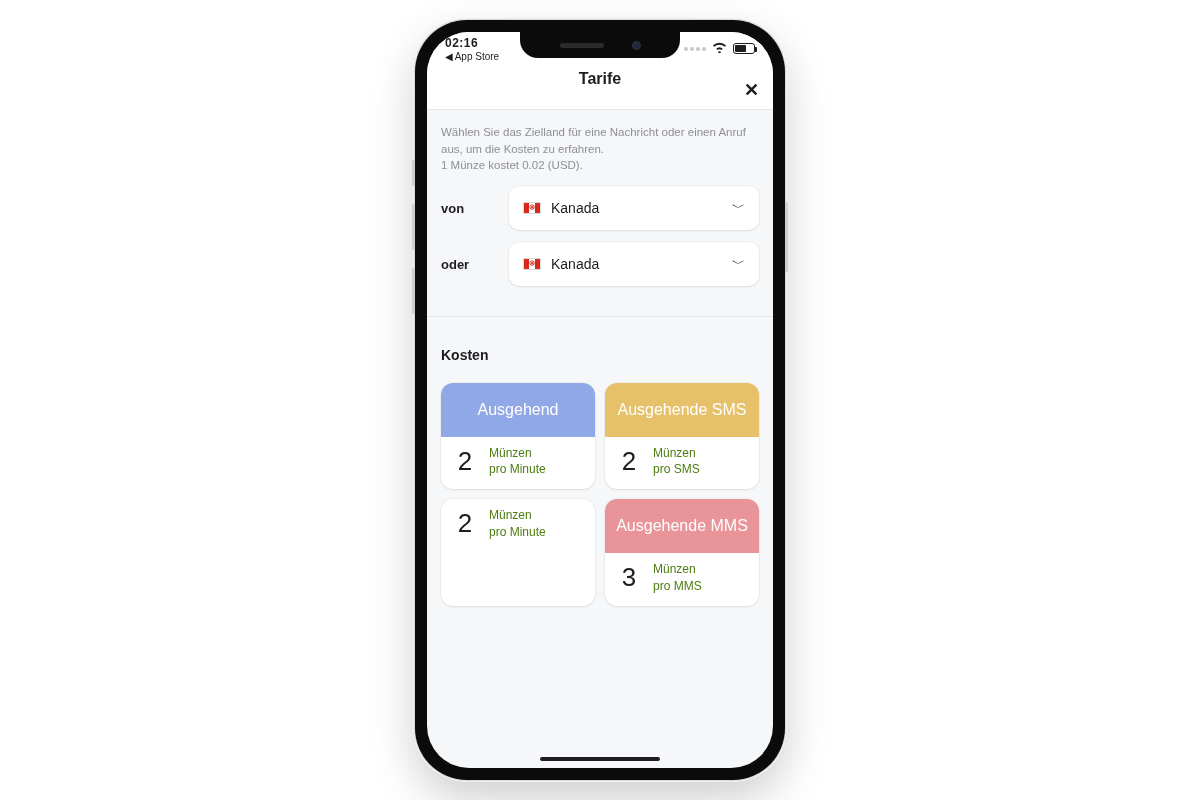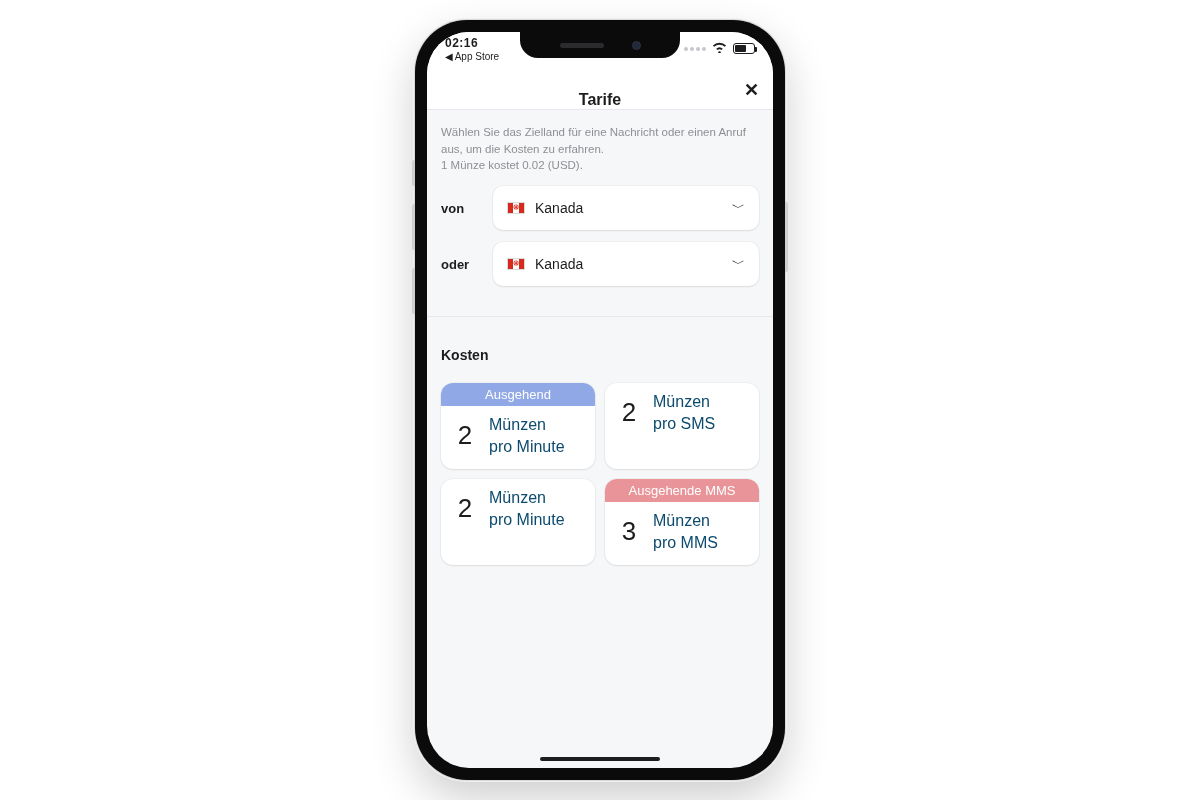--- a/index.html
+++ b/index.html
@@ -81,37 +81,37 @@
     width:22px;height:11px;border:1.4px solid var(--text);border-radius:3px;
     position:relative;
   }
   .battery:after{content:"";position:absolute;right:-3px;top:3px;width:2px;height:5px;background:var(--text);border-radius:0 1px 1px 0;}
   .battery i{position:absolute;left:1px;top:1px;bottom:1px;width:55%;background:var(--text);border-radius:1px;}
 
   
   .nav{
     flex:none;background:var(--header-bg);
     border-bottom:1px solid var(--header-border);
-    position:relative;height:40px;display:flex;align-items:flex-end;justify-content:center;
+    position:relative;height:40px;display:flex;align-items:flex-start;justify-content:center;
   }
   .nav-title{font-size:16px;font-weight:700;color:var(--text);}
   .nav-close{
     position:absolute;right:14px;top:50%;transform:translateY(-50%);
     font-size:18px;font-weight:800;color:var(--text);cursor:pointer;line-height:1;
   }
 
   
   .selector{
     background:var(--screen-bg);
     padding:14px 14px 30px;
     border-bottom:1px solid var(--header-border);
   }
   .help-text{font-size:11.5px;color:var(--text-muted);line-height:1.45;}
   .select-rows{margin-top:12px;display:flex;flex-direction:column;gap:12px;}
-  .select-row{display:flex;align-items:center;gap:4px;}
+  .select-row{display:flex;align-items:center;gap:20px;}
   .select-label{width:48px;font-size:13px;font-weight:700;color:var(--text);}
   .select{
     flex:1;background:var(--card-bg);border-radius:10px;
     box-shadow:var(--card-shadow);
     height:44px;display:flex;align-items:center;padding:0 14px;cursor:pointer;
     justify-content:space-between;
   }
   .select-left{display:flex;align-items:center;gap:10px;}
   .flag{width:18px;height:12px;position:relative;background:#fff;border:0.5px solid rgba(0,0,0,0.15);display:flex;}
   .flag .bar{flex:1;}
@@ -122,28 +122,28 @@
   .chev{font-size:13px;color:var(--text);}
 
   
   .content{flex:1;padding:30px 14px 14px;}
   .section-title{font-size:14px;font-weight:800;color:var(--text);margin-bottom:20px;}
   .cards{display:grid;grid-template-columns:1fr 1fr;gap:10px;}
   .card{
     background:var(--card-bg);border-radius:12px;overflow:hidden;
     box-shadow:var(--card-shadow);
   }
-  .card-head{color:#fff;font-size:13px;text-align:center;padding:4px 4px;font-weight:500;}
+  .card-head{color:#fff;font-size:16px;text-align:center;padding:18px 4px;font-weight:500;}
   .card-head.blue{background:var(--blue);}
   .card-head.yellow{background:var(--yellow);}
   .card-head.green{background:var(--green);}
   .card-head.red{background:var(--red);}
   .card-body{display:flex;align-items:center;gap:12px;padding:8px 12px 12px;}
   .cost-num{font-size:26px;font-weight:500;color:var(--text);min-width:24px;text-align:center;}
-  .cost-unit{font-size:16px;color:#0c4a6e;line-height:1.35;}
+  .cost-unit{font-size:12px;color:#4d7c0f;line-height:1.35;}
 
   
   .home-indicator{
     position:absolute;bottom:7px;left:50%;transform:translateX(-50%);
     width:120px;height:4px;background:var(--text);border-radius:3px;
   }
 </style>
 </head>
 <body>
 
@@ -239,20 +239,21 @@
         <div class="card">
           <div class="card-head blue">Ausgehend</div>
           <div class="card-body">
             <span class="cost-num">2</span>
             <span class="cost-unit">
               <span>Münzen</span><br><span>pro Minute</span>
             </span>
           </div>
         </div>
         <div class="card">
+          <div class="card-head yellow">Ausgehende SMS</div>
           <div class="card-body">
             <span class="cost-num">2</span>
             <span class="cost-unit">
               <span>Münzen</span><br><span>pro SMS</span>
             </span>
           </div>
         </div>
         <div class="card">
           <div class="card-body">
             <span class="cost-num">2</span>

